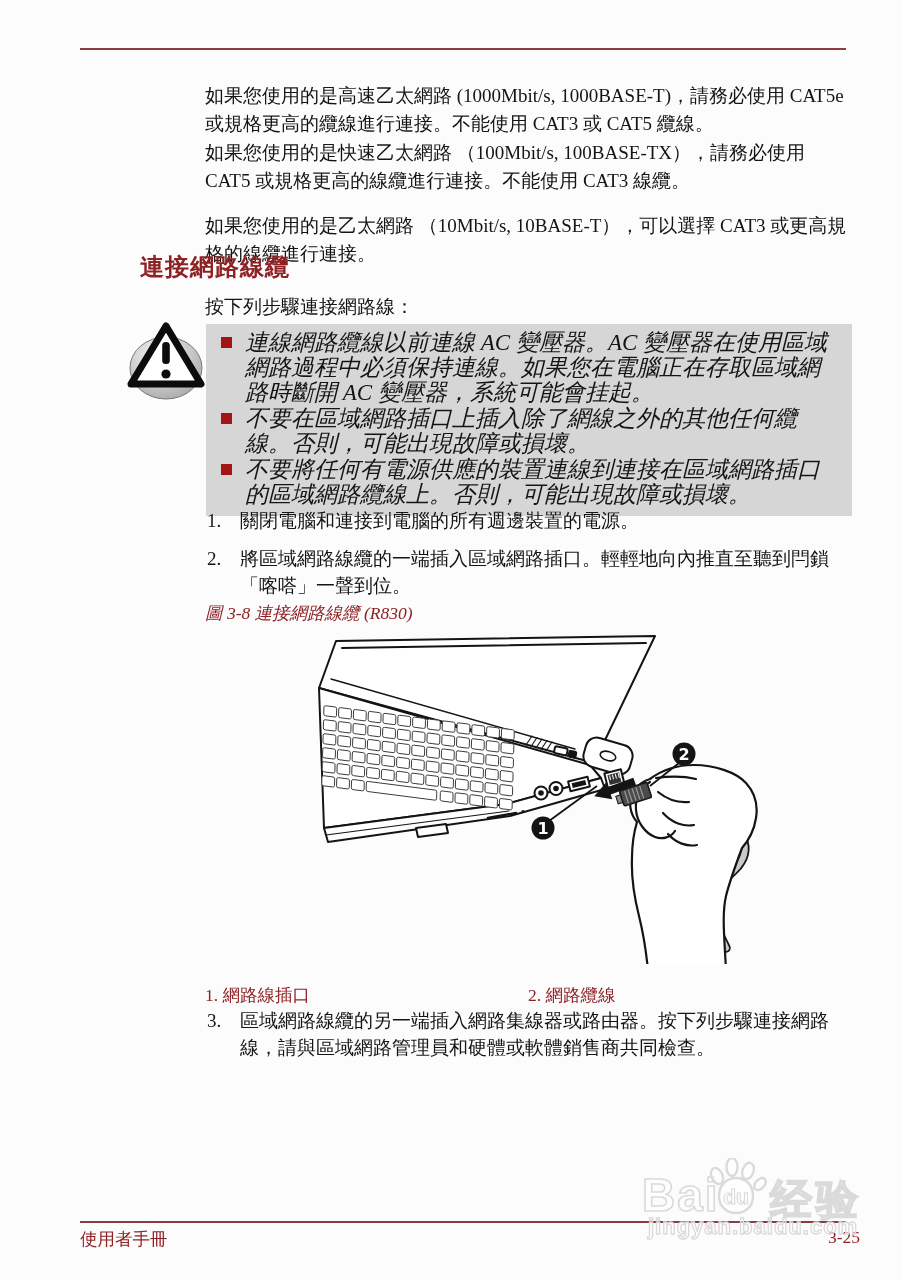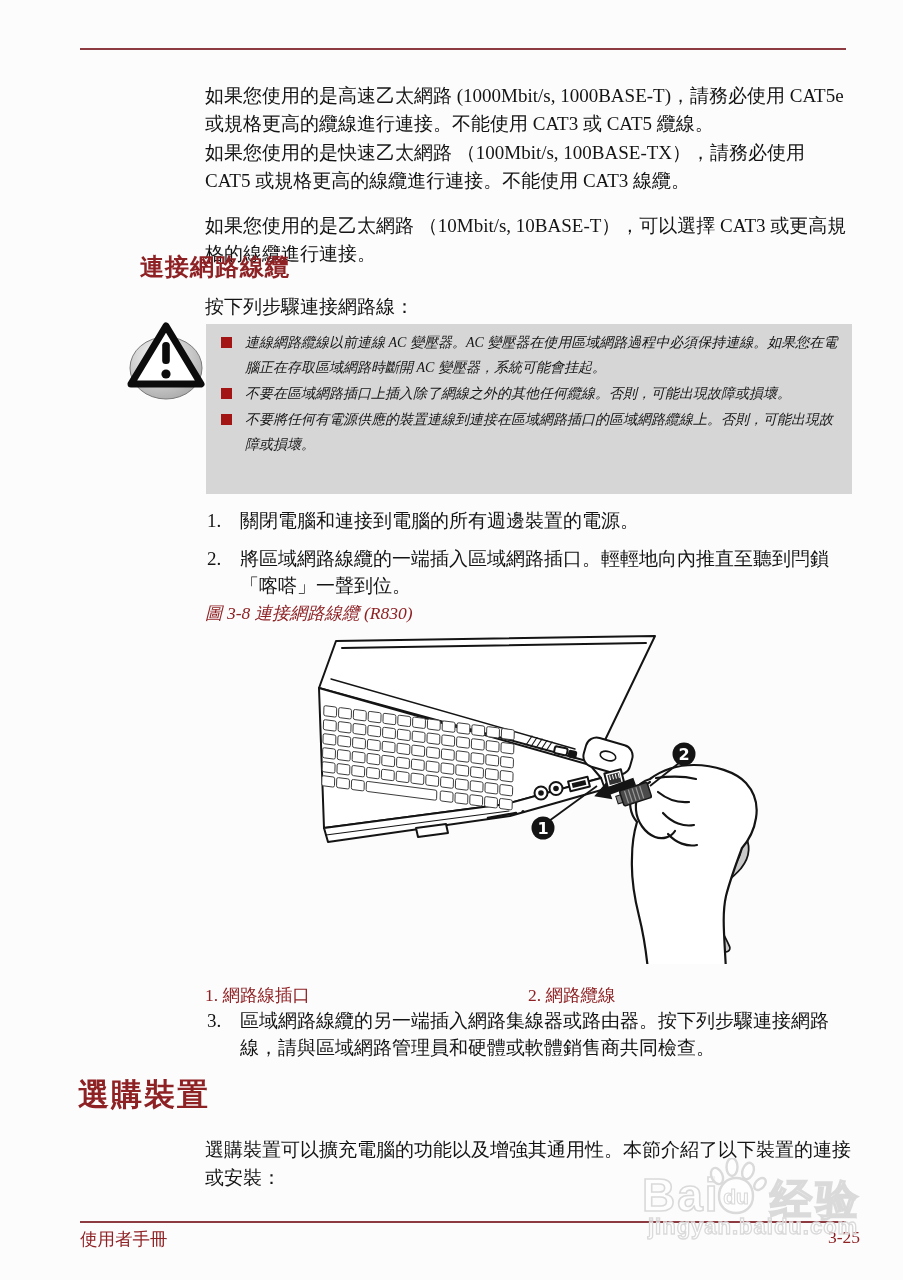--- a/index.html
+++ b/index.html
@@ -10,21 +10,21 @@
   .foot-rule{left:80px;top:1221px;width:766px;}
   .para{position:absolute;left:205px;width:648px;font-size:19px;line-height:28px;}
   .p1{top:82px;} .p2{top:139px;} .p3{top:212px;} .lead{top:293px;} .p4{top:1136px;}
   .h2{position:absolute;left:140px;top:251px;margin:0;font-size:24px;font-weight:bold;
       color:var(--accent,#8e2124);letter-spacing:1px;}
   .h1{position:absolute;left:78px;top:1074px;margin:0;font-size:31px;font-weight:bold;
       color:var(--accent,#8e2124);letter-spacing:2px;}
   .warnicon{position:absolute;left:126px;top:318px;width:80px;height:84px;}
   .notebox{position:absolute;left:206px;top:324px;width:646px;min-height:170px;box-sizing:border-box;
            background:var(--note_bg,#d6d6d6);padding:6px 10px 8px 10px;
-           font-style:italic;font-size:14px;line-height:25px;}
+           font-style:italic;font-size:23px;line-height:25px;}
   .note-item{display:flex;margin-bottom:1px;}
   .note-sq{flex:0 0 11px;width:11px;height:11px;background:var(--bullet,#a31515);margin:7px 13px 0 5px;}
   .step{position:absolute;left:207px;width:646px;display:flex;font-size:19px;line-height:27px;}
   .step .num{flex:0 0 33px;}
   .s1{top:507px;} .s2{top:545px;} .s3{top:1007px;}
   .caption{position:absolute;left:205px;top:601px;width:645px;text-align:left;
            color:var(--accent,#8e2124);font-style:italic;font-size:17.5px;}
   .figure{position:absolute;left:298px;top:632px;width:470px;height:332px;}
   .figlabel{position:absolute;top:983px;color:var(--accent,#8e2124);font-size:17.5px;text-align:right;}
   .fl1{left:205px;} .fl2{left:528px;}
@@ -254,22 +254,20 @@
   </svg>
 
   <div class="figlabel fl1">1. 網路線插口</div>
   <div class="figlabel fl2">2. 網路纜線</div>
 
   <div class="step s3">
     <span class="num">3.</span>
     <span>區域網路線纜的另一端插入網路集線器或路由器。按下列步驟連接網路線，請與區域網路管理員和硬體或軟體銷售商共同檢查。</span>
   </div>
 
-  <h1 class="h1">選購裝置</h1>
-  <div class="para p4">選購裝置可以擴充電腦的功能以及增強其通用性。本節介紹了以下裝置的連接或安裝：</div>
 
   <div class="rule foot-rule"></div>
   <div class="f-left">使用者手冊</div>
   <div class="f-right">3-25</div>
 
   <div class="wm">
     <span class="wm-bai">Bai</span>
     <svg class="wm-paw" viewBox="0 0 66 58">
       <g stroke="#dadada" stroke-width="2.4" fill="rgba(255,255,255,0.6)">
         <ellipse cx="13" cy="18" rx="5.5" ry="8.5" transform="rotate(-24 13 18)"></ellipse>

